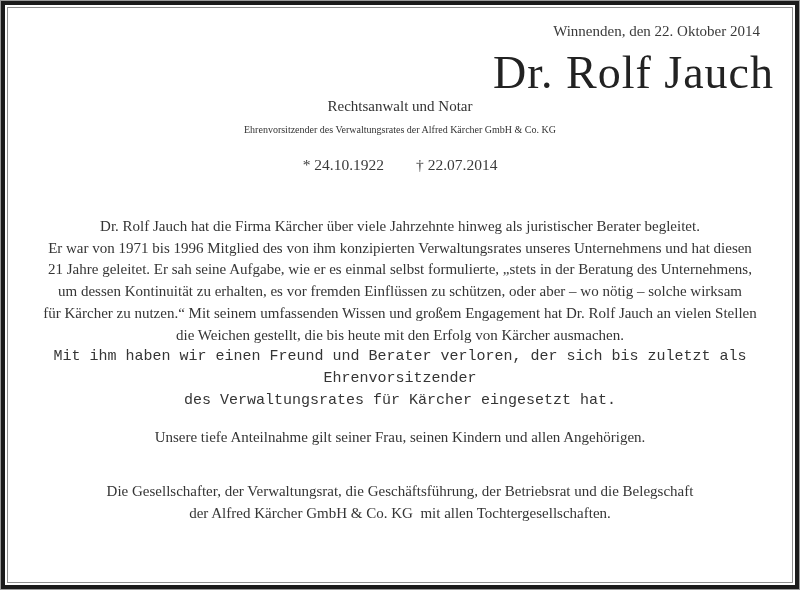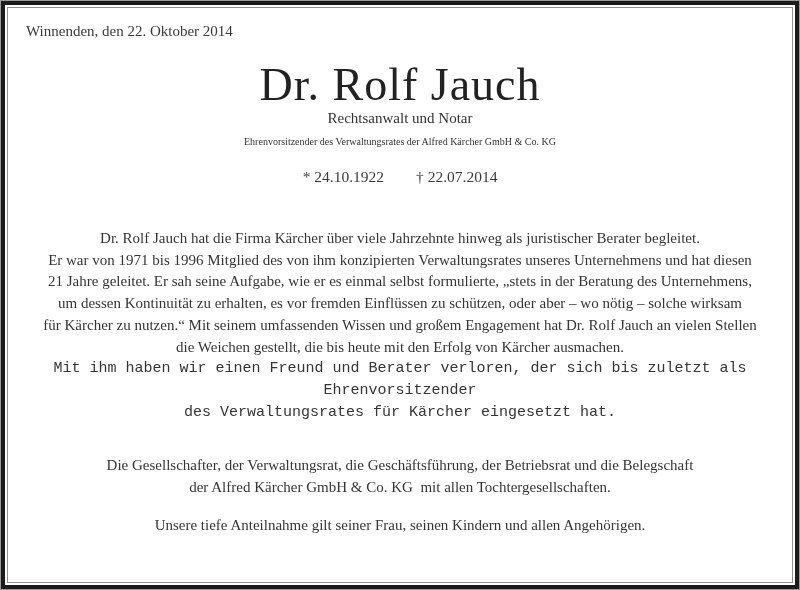--- a/index.html
+++ b/index.html
@@ -27,38 +27,38 @@
     height: calc(100% - 4px);
     margin: 2px;                 
     border: 1px solid #8f8f8f;   
   }
   .content {
     box-sizing: border-box;
     height: 100%;
     padding: 14px 18px 0 18px;
   }
   .dateline {
-    text-align: left;
+    text-align: right;
     font-size: 15px;
     line-height: 19px;
     padding-right: 14px;
     color: #3a3a3a;
   }
   .intro {
     text-align: center;
     font-size: 15px;
     line-height: 19px;
     margin-top: 26px;
   }
   .name {
-    text-align: center;
+    text-align: right;
     font-size: 46px;
     line-height: 48px;
     letter-spacing: 1px;
-    margin-top: 20px;
+    margin-top: 8px;
     color: #222222;
   }
   .subtitle1 {
     text-align: center;
     font-size: 15px;
     line-height: 19px;
   }
   .subtitle2 {
     text-align: center;
     font-size: 10px;
@@ -111,21 +111,21 @@
         <div class="para para-1">Dr. Rolf Jauch hat die Firma Kärcher über viele Jahrzehnte hinweg als juristischer Berater begleitet.
 Er war von 1971 bis 1996 Mitglied des von ihm konzipierten Verwaltungsrates unseres Unternehmens und hat diesen
 21 Jahre geleitet. Er sah seine Aufgabe, wie er es einmal selbst formulierte, „stets in der Beratung des Unternehmens,
 um dessen Kontinuität zu erhalten, es vor fremden Einflüssen zu schützen, oder aber – wo nötig – solche wirksam
 für Kärcher zu nutzen.“ Mit seinem umfassenden Wissen und großem Engagement hat Dr. Rolf Jauch an vielen Stellen
 die Weichen gestellt, die bis heute mit den Erfolg von Kärcher ausmachen.</div>
 
         <div class="para para-2">Mit ihm haben wir einen Freund und Berater verloren, der sich bis zuletzt als Ehrenvorsitzender
 des Verwaltungsrates für Kärcher eingesetzt hat.</div>
 
+        <div class="para para-3">Unsere tiefe Anteilnahme gilt seiner Frau, seinen Kindern und allen Angehörigen.</div>
+
         <div class="para para-4">Die Gesellschafter, der Verwaltungsrat, die Geschäftsführung, der Betriebsrat und die Belegschaft
 der Alfred Kärcher GmbH &amp; Co. KG  mit allen Tochtergesellschaften.</div>
-
-        <div class="para para-3">Unsere tiefe Anteilnahme gilt seiner Frau, seinen Kindern und allen Angehörigen.</div>
 
       </div>
     </div>
   </div>
 </div>
 
 </body></html>

